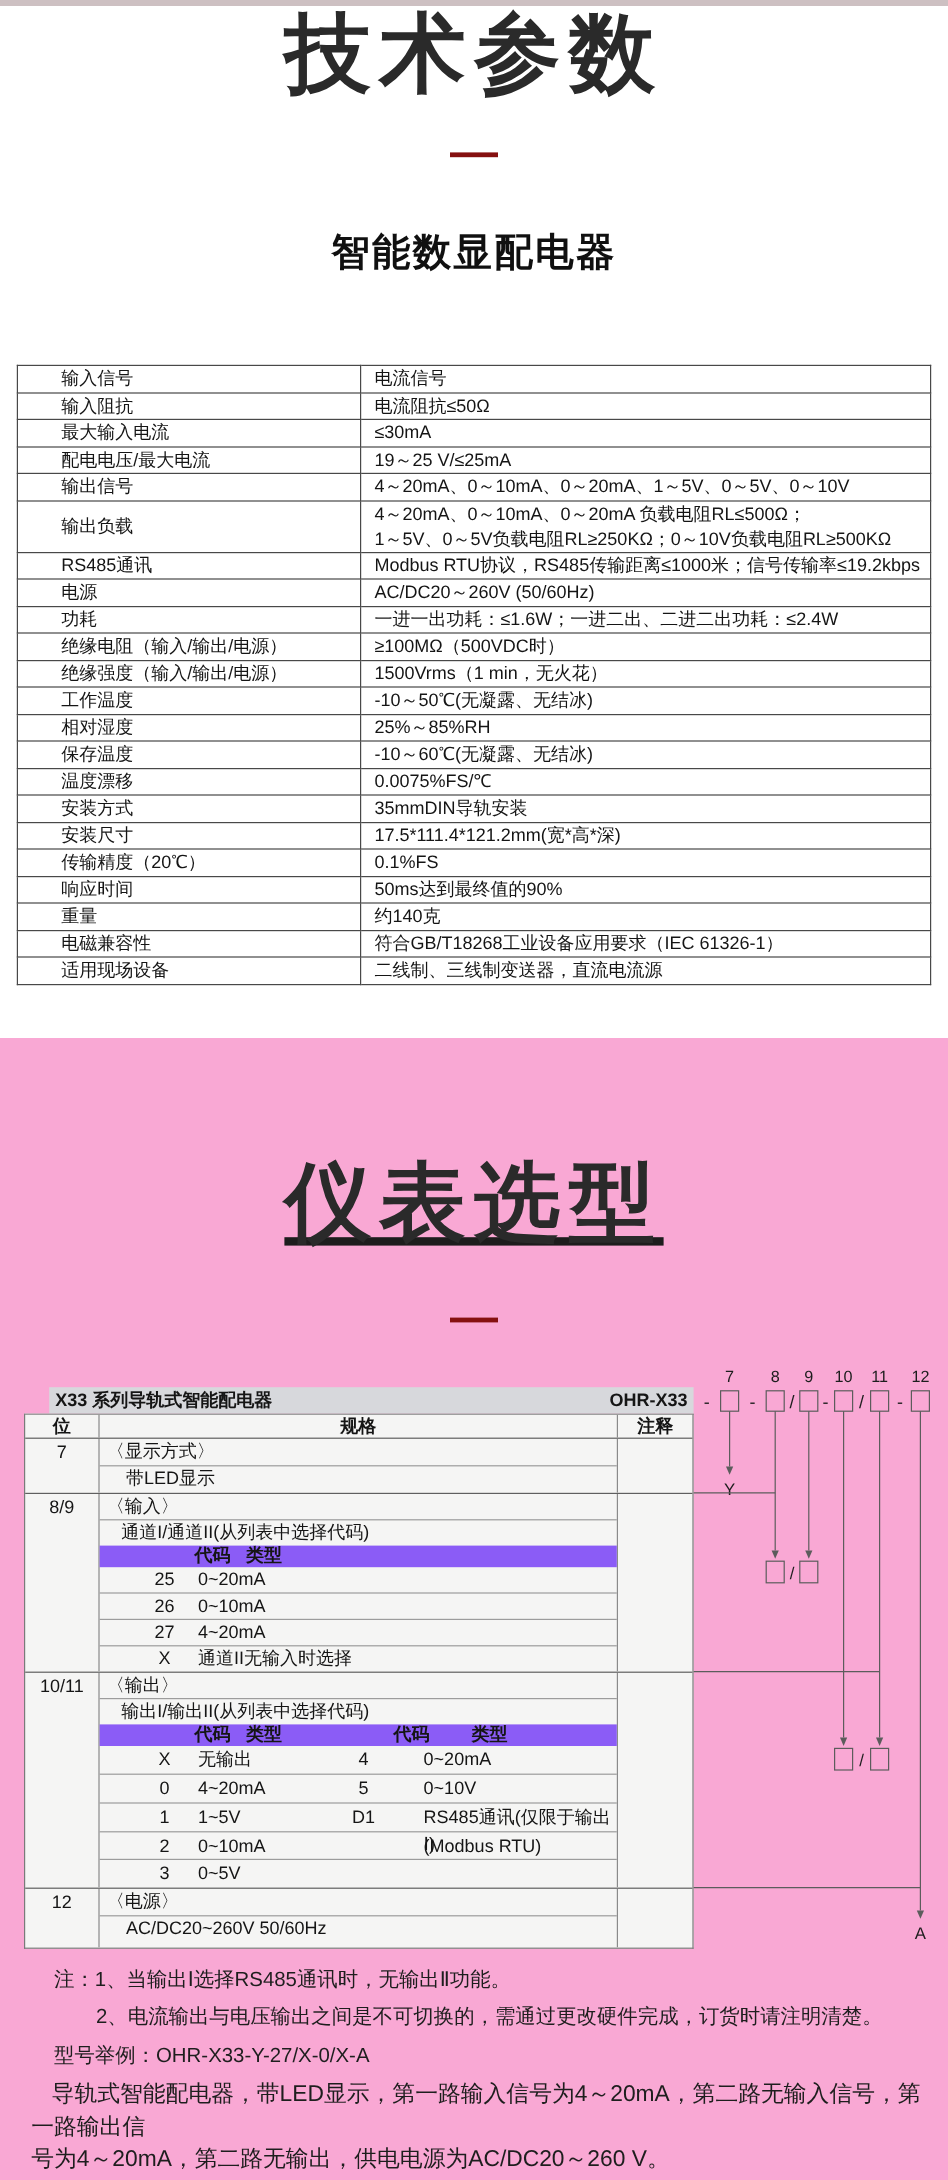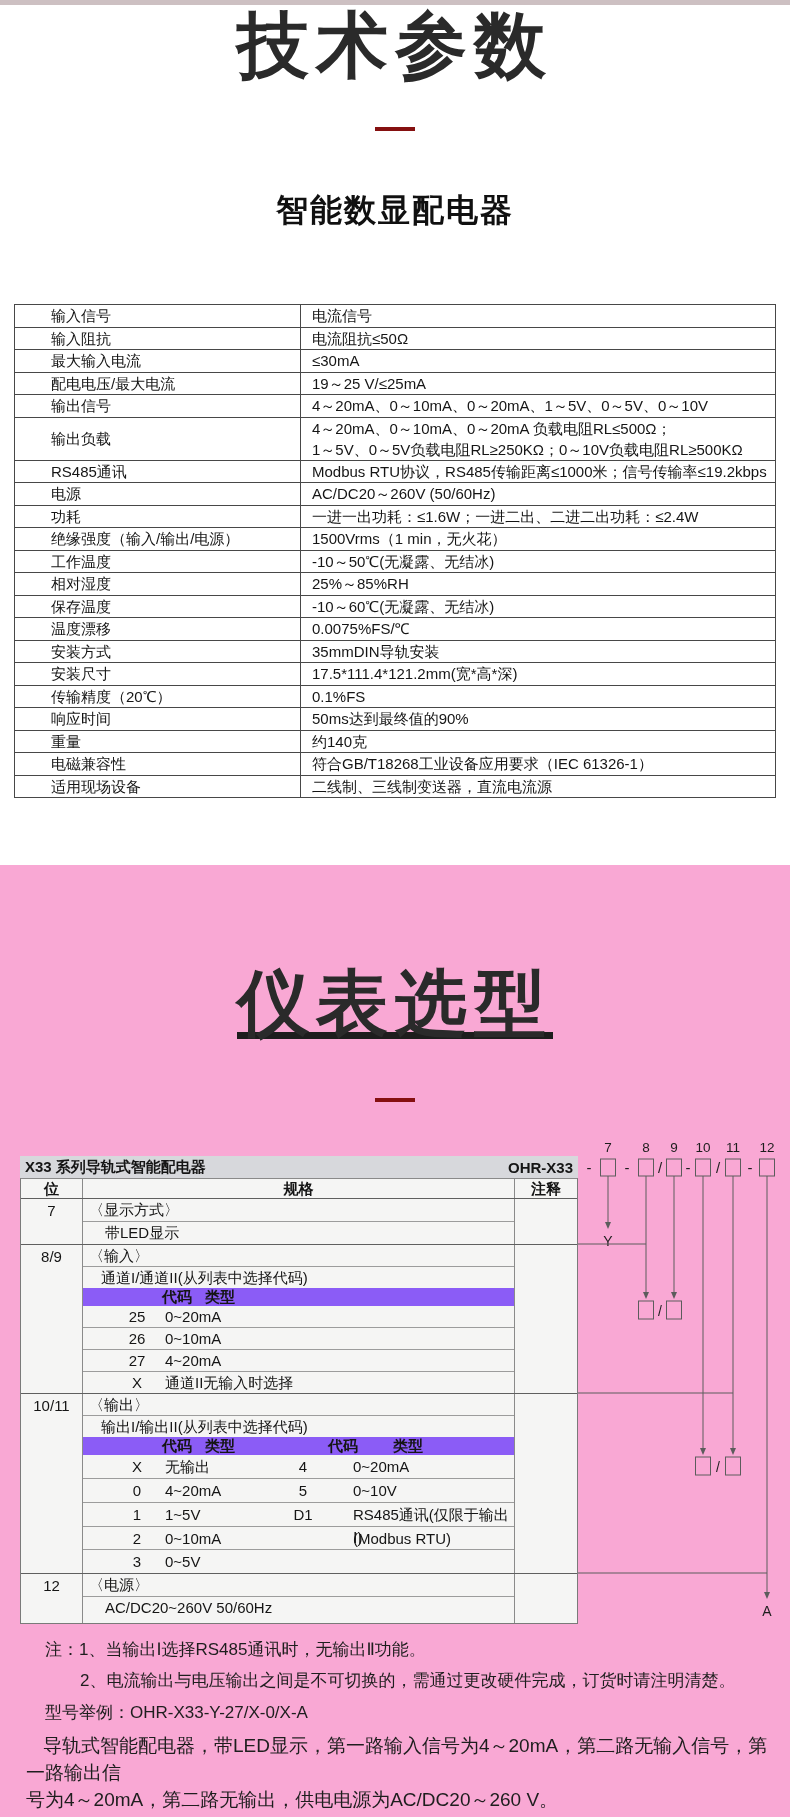--- a/index.html
+++ b/index.html
@@ -21,21 +21,21 @@
   table.spec td.val{padding-left:11px;}
   .pre{white-space:pre-line;line-height:22px;}
   
   .sec2{height:952px;background:#f9a8d4;text-decoration:underline;}
   .sec2 .big-title{padding-top:98px;}
   .sec2 .red-dash{margin-top:55px;}
   
   .sel{position:absolute;left:20px;top:1156px;width:558px;font-size:15px;color:#151515;}
   .sel *{box-sizing:border-box;}
   .sel-bar{height:22px;background:#d7d8dc;display:flex;align-items:center;
-           justify-content:space-between;padding:0 5px 0 5px;font-weight:700;}
+           justify-content:space-between;padding:0 5px 0 5px;font-weight:700;margin-left:21px;}
   .sel-body{border:1.3px solid #7a7a7a;border-top:1px solid #8a8a8a;background:#f5f5f4;}
   .sel-colhead{display:flex;height:20px;line-height:19px;font-weight:700;
                border-bottom:1.5px solid #5f5f5f;text-align:center;}
   .ch-pos{width:62px;border-right:1px solid #8a8a8a;}
   .ch-spec{width:432px;border-right:1px solid #8a8a8a;}
   .ch-note{flex:1;}
   .sel-sec{display:flex;border-bottom:1.5px solid #5f5f5f;overflow:hidden;}
   .sel-sec.last{border-bottom:none;}
   .h7{height:46px;}.h89{height:149px;}.h1011{height:180px;}.h12{height:49px;}
   .pos-cell{width:62px;border-right:1px solid #8a8a8a;text-align:center;padding-top:3px;}
@@ -113,20 +113,24 @@
         </tr>
       <tr>
           <td class="lab">电源</td>
           <td class="val">AC/DC20～260V (50/60Hz)</td>
         </tr>
       <tr>
           <td class="lab">功耗</td>
           <td class="val">一进一出功耗：≤1.6W；一进二出、二进二出功耗：≤2.4W</td>
         </tr>
       <tr>
+          <td class="lab">绝缘电阻（输入/输出/电源）</td>
+          <td class="val">≥100MΩ（500VDC时）</td>
+        </tr>
+      <tr>
           <td class="lab">绝缘强度（输入/输出/电源）</td>
           <td class="val">1500Vrms（1 min，无火花）</td>
         </tr>
       <tr>
           <td class="lab">工作温度</td>
           <td class="val">-10～50℃(无凝露、无结冰)</td>
         </tr>
       <tr>
           <td class="lab">相对湿度</td>
           <td class="val">25%～85%RH</td>

